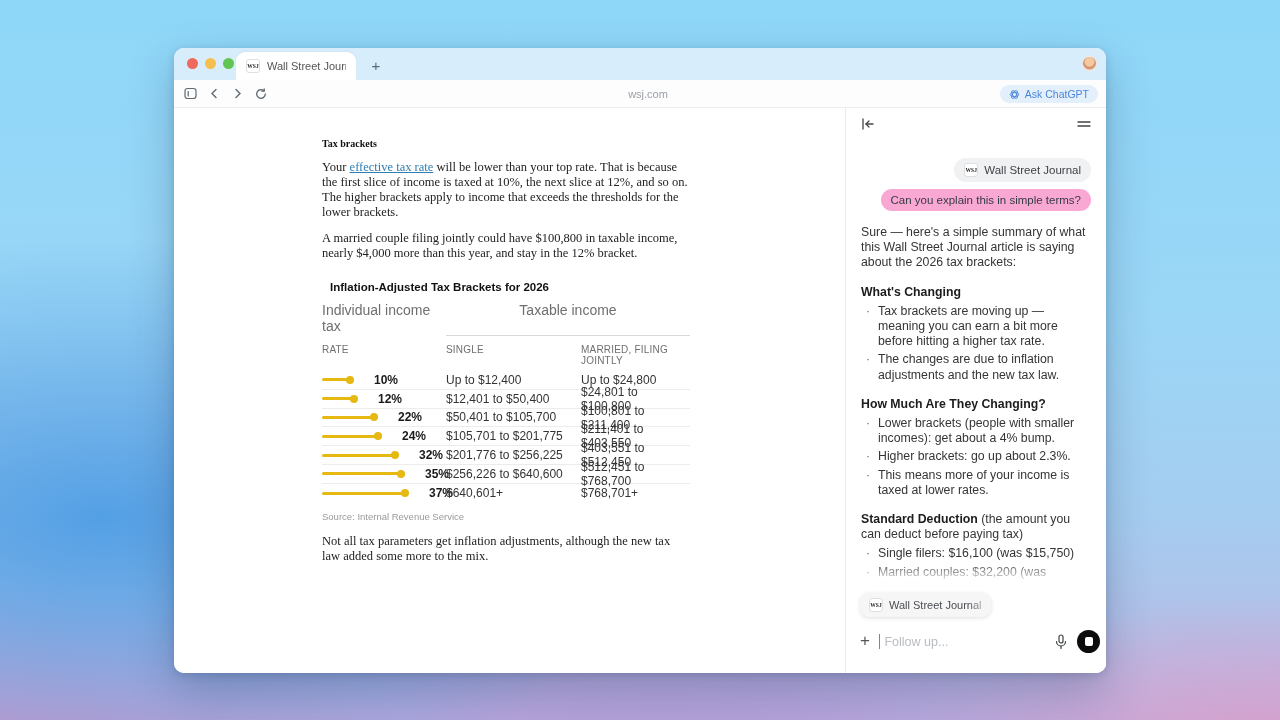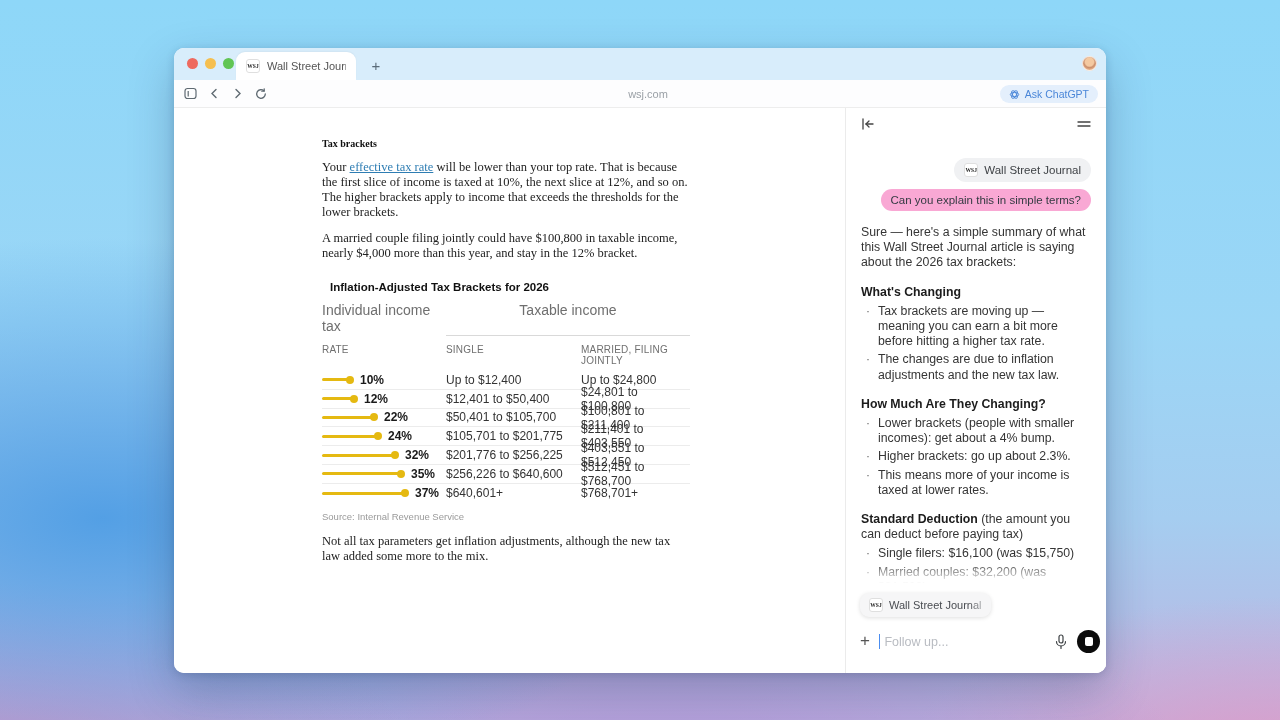--- a/index.html
+++ b/index.html
@@ -68,21 +68,21 @@
   .tbl-head { display:flex; font-size:10px; color:#6f6f6f; letter-spacing:.02em; padding:8px 0 5px; }
   .tbl-head .h1 { width:124px; } .tbl-head .h2 { width:135px; } .tbl-head .h3 { flex:1; }
   .trow { display:flex; align-items:center; height:18.8px; border-bottom:1px solid #ececec; }
   .trow:last-child { border-bottom:none; }
   .tcell { font-size:12px; color:#333; }
   .tcell.c1 { width:124px; display:flex; align-items:center; }
   .tcell.c2 { width:135px; } .tcell.c3 { flex:1; }
   .bar { position:relative; height:3px; background:var(--bar,#e5b911); border-radius:2px; flex:0 0 auto; }
   .bar::after { content:""; position:absolute; right:-3px; top:-2.5px; width:8px; height:8px;
     border-radius:50%; background:var(--bar,#e5b911); }
-  .rlabel { font-weight:bold; font-size:12px; color:#1a1a1a; margin-left:9px; }
+  .rlabel { font-weight:bold; font-size:12px; color:#1a1a1a; margin-left:23px; }
   .tbl-source { font-size:9.5px; color:#9a9a9a; margin-top:8px; }
 
   
   .chat { width:261px; flex:0 0 auto; position:relative; border-left:1px solid #ebebeb; background:#fff; }
   .chat-header { height:32px; display:flex; align-items:center; justify-content:space-between; padding:0 15px; }
   .chat-header svg { display:block; color:#444; }
   .chat-messages { position:absolute; top:34px; bottom:86px; left:0; right:0; overflow:hidden; padding:8px 15px 0; }
   .chips { display:flex; flex-direction:column; align-items:flex-end; gap:7px; margin:8px 0 14px; }
   .chip { display:inline-flex; align-items:center; gap:6px; border-radius:14px; padding:5px 10px;
     font-size:11.5px; color:#3f4246; }

